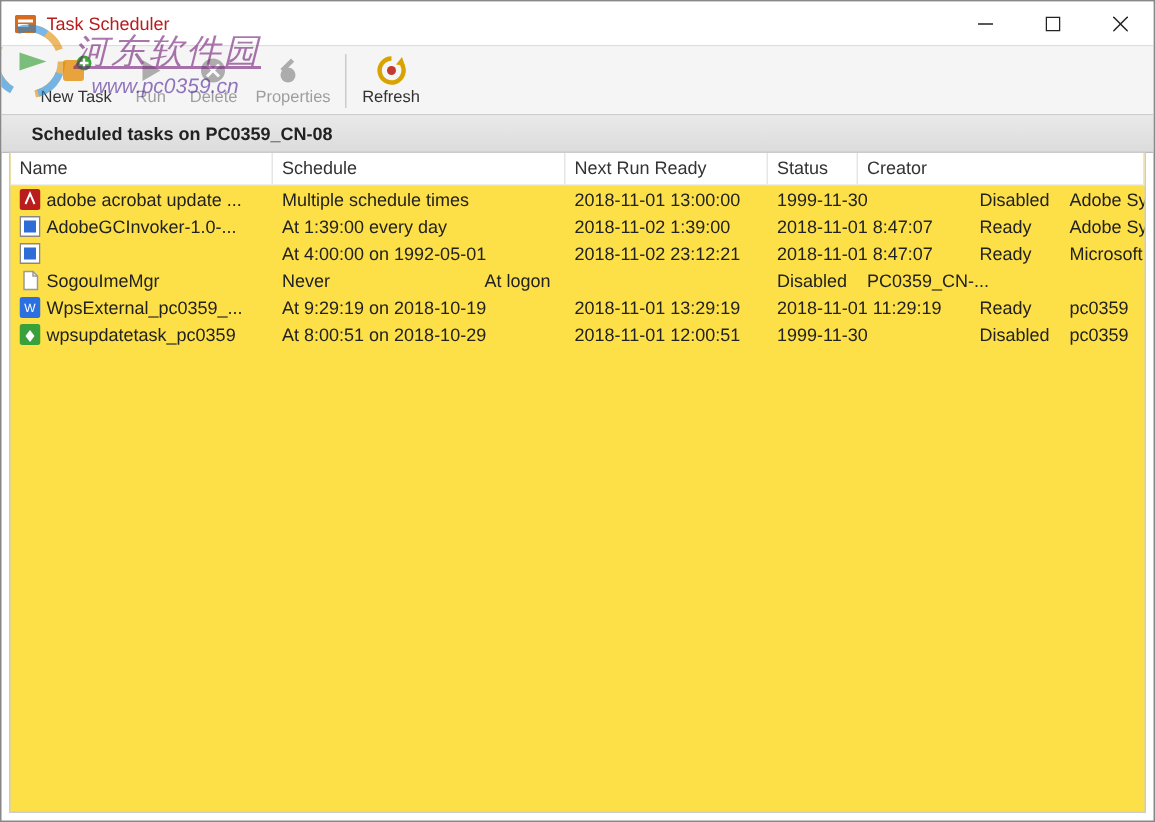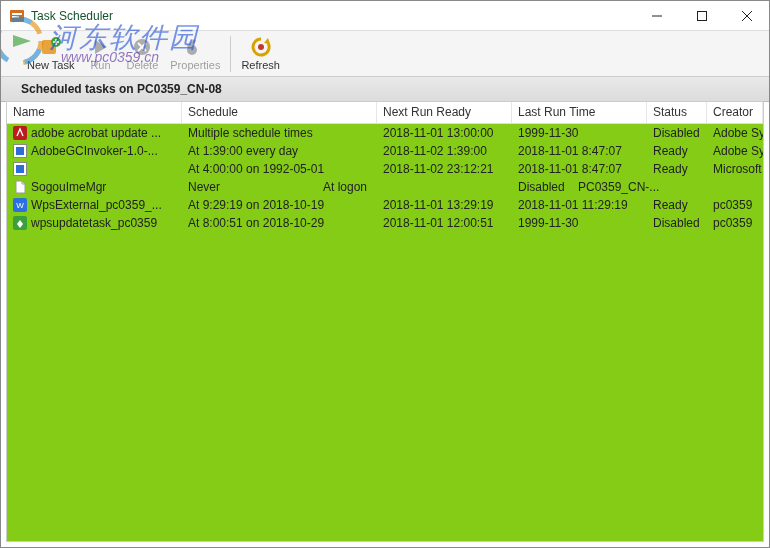--- a/index.html
+++ b/index.html
@@ -18,21 +18,21 @@
     background: #fff;
     display: flex;
     align-items: center;
     padding: 0 0 0 8px;
     border-bottom: 1px solid #ddd;
   }
   .titlebar-icon {
     width: 16px; height: 16px; margin-right: 6px;
     display: inline-flex; align-items: center; justify-content: center;
   }
-  .titlebar-title { flex: 0 0 auto; color: #14532d; }
+  .titlebar-title { flex: 0 0 auto; color: #b91c1c; }
   .titlebar-spacer { flex: 1; }
   .win-controls { display: flex; }
   .win-btn {
     width: 45px; height: 29px;
     display: flex; align-items: center; justify-content: center;
     color: #222;
   }
   .win-btn svg { width: 10px; height: 10px; }
 
   .toolbar {
@@ -70,21 +70,21 @@
     color: #222;
   }
 
   .table-wrap {
     position: absolute;
     top: 100px;
     left: 5px;
     right: 5px;
     bottom: 5px;
     border: 1px solid #ccc;
-    background: #84cc16;
+    background: #fde047;
     overflow: hidden;
   }
   .thead {
     display: flex;
     height: 22px;
     border-bottom: 1px solid #ddd;
     background: #fff;
   }
   .th {
     padding: 3px 6px;
@@ -126,25 +126,26 @@
   
   .watermark {
     position: absolute;
     top: 4px; left: -10px;
     pointer-events: none;
     opacity: 0.6;
     font-style: italic;
   }
   .watermark .big {
     font-family: KaiTi, STKaiti, serif;
-    font-size: 28px;
-    color: #1d4ed8;
+    font-size: 23px;
+    color: #701a75;
     letter-spacing: 2px;
     position: absolute; top: 14px; left: 58px;
     white-space: nowrap;
+    text-decoration: underline;
   }
   .watermark .url {
     font-family: Arial, sans-serif;
     font-size: 14px;
     color: #4c1d95;
     position: absolute; top: 44px; left: 70px;
   }
   .watermark .logo {
     position: absolute; top: 8px; left: 0px;
     width: 56px; height: 56px;
@@ -235,21 +236,20 @@
   </div>
 </div>
 
 <div class="section-header">Scheduled tasks on PC0359_CN-08</div>
 
 <div class="table-wrap">
   <div class="thead">
     <div class="th c-name">Name</div>
     <div class="th c-schedule">Schedule</div>
     <div class="th c-nextrun">Next Run Ready</div>
-    <div class="th c-lastrun">Last Run Time</div>
     <div class="th c-status">Status</div>
     <div class="th c-creator">Creator</div>
   </div>
   <div class="tbody" id="tbody">
       <div class="tr">
         <div class="td c-name">
           <span class="row-icon">
             <svg viewBox="0 0 14 14">
               <rect width="14" height="14" rx="2" fill="#b91d1d"></rect>
               <path d="M4 10 L7 3 L10 10" fill="none" stroke="#fff" stroke-width="1.3"></path>

